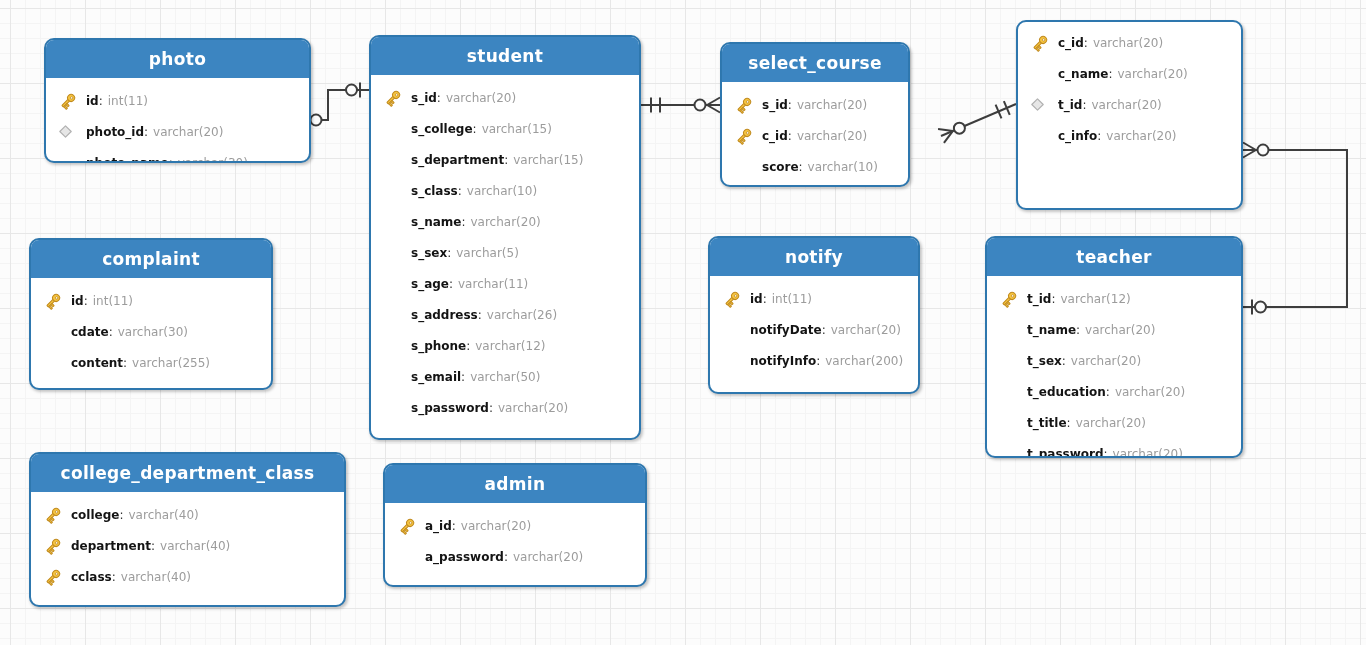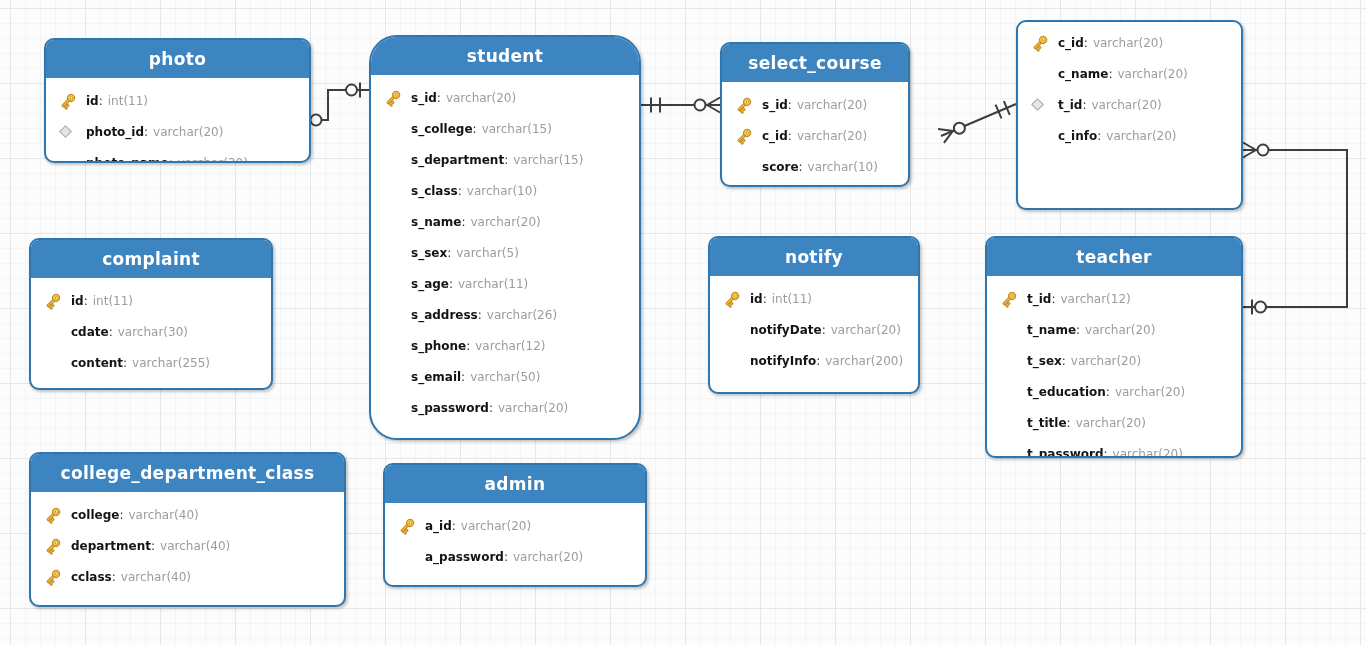--- a/index.html
+++ b/index.html
@@ -158,21 +158,21 @@
             <span class="field-type">varchar(20)</span>
           </div>
           <div class="table-row">
             <span class="row-icon"></span>
             <span class="field-name">photo_name</span>
             <span class="field-sep">:</span>
             <span class="field-type">varchar(30)</span>
           </div>
         </div>
       </div>
-      <div class="table-card" style="left: 369px; top: 35px; width: 272px; height: 405px; border-radius: 28px;">
+      <div class="table-card" style="left: 369px; top: 35px; width: 272px; height: 405px;">
         <div class="table-header">student</div>
         <div class="table-body">
           <div class="table-row">
             <span class="row-icon">
   <svg width="20" height="20" viewBox="0 0 20 20" aria-hidden="true">
     <g transform="rotate(135 10 10)">
       <rect class="key-gold" x="8" y="8.9" width="9.6" height="2.3" rx="0.6"></rect>
       <rect class="key-gold" x="12.4" y="5.9" width="1.7" height="3.2" rx="0.4"></rect>
       <rect class="key-gold" x="15.4" y="5.3" width="1.7" height="3.8" rx="0.4"></rect>
       <circle class="key-gold" cx="5.6" cy="10" r="3.5"></circle>

